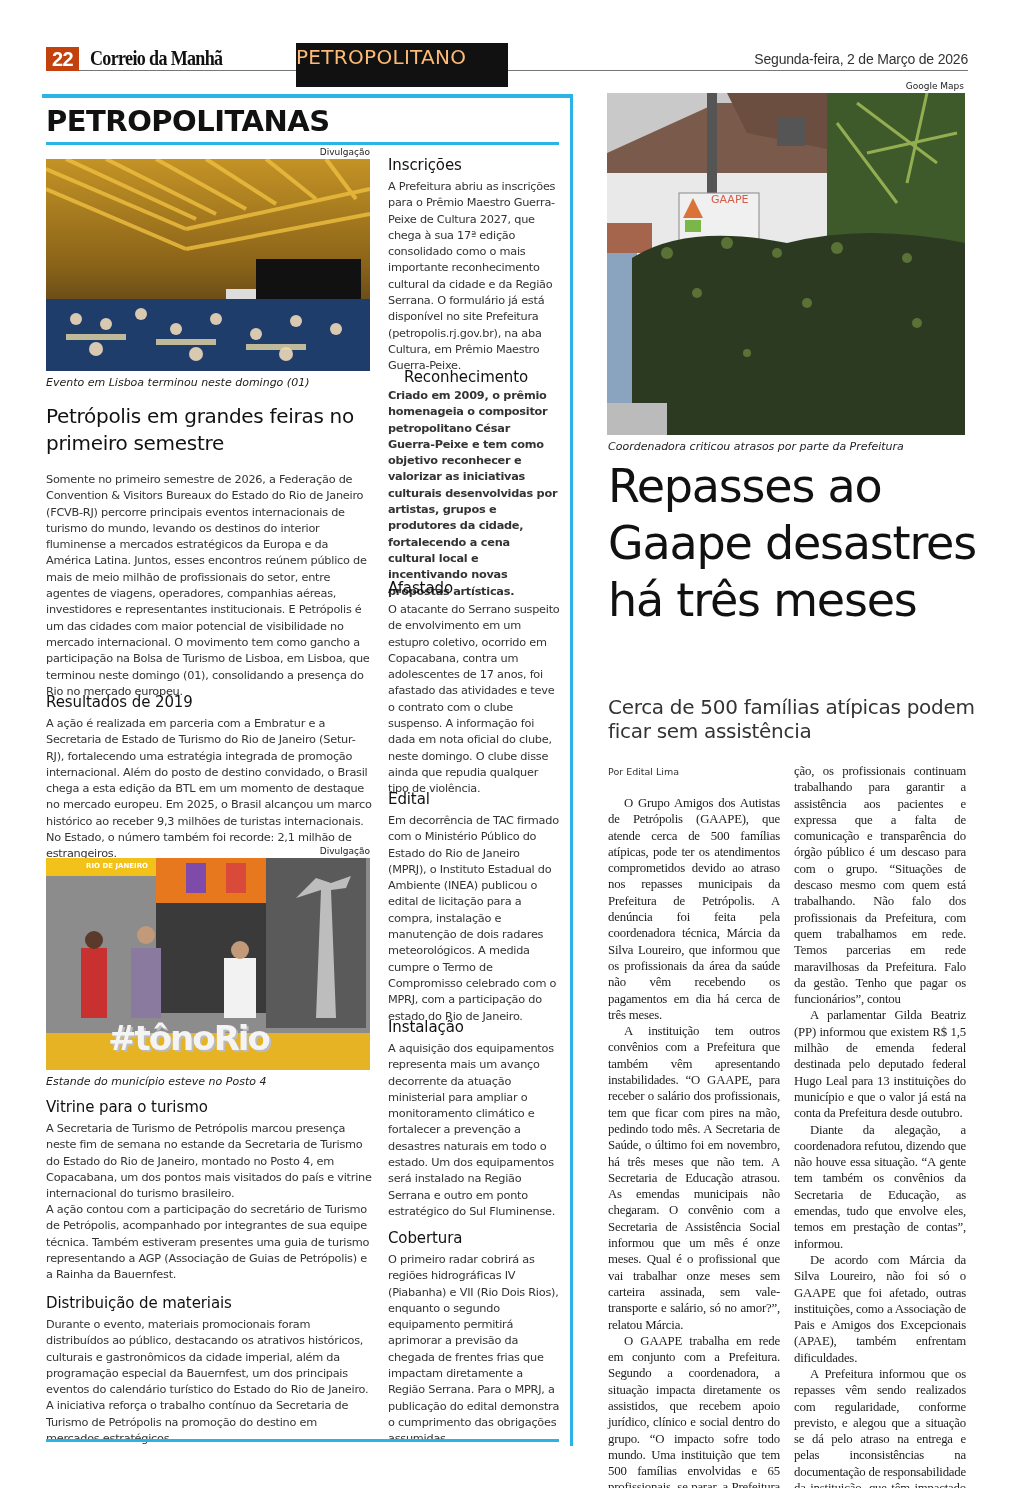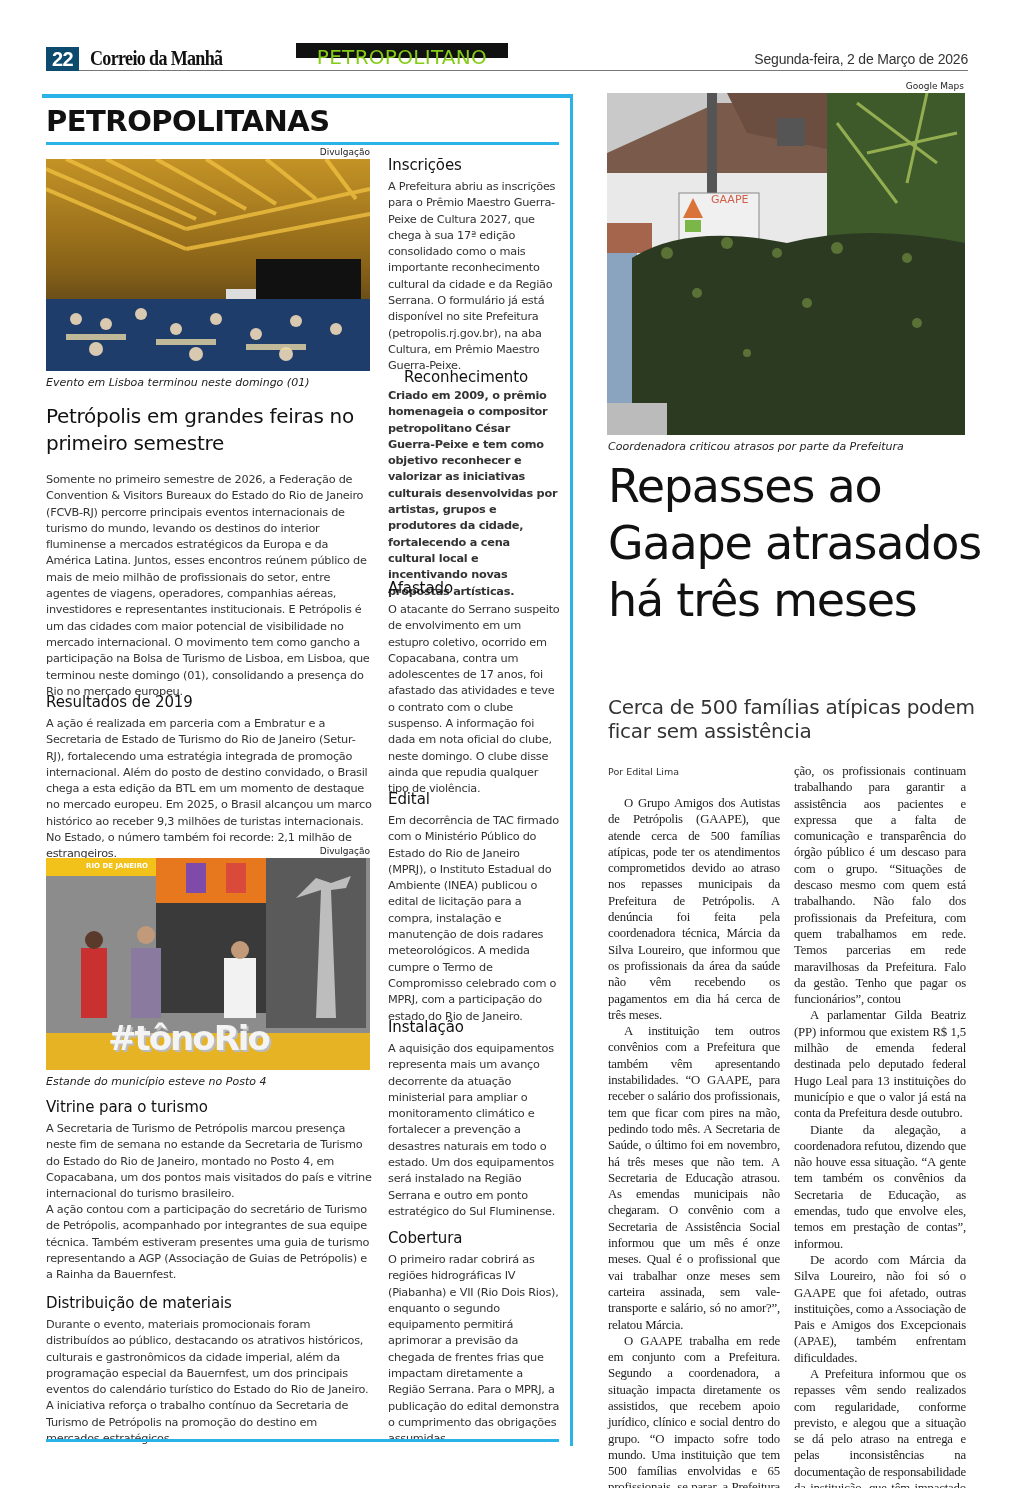--- a/index.html
+++ b/index.html
@@ -1,23 +1,23 @@
 <!DOCTYPE html>
 <html><head>
 <meta charset="utf-8">
 <style>
   * { margin: 0; padding: 0; box-sizing: border-box; }
   html, body { width: 1010px; height: 1488px; background: #fff; overflow: hidden; }
   body { position: relative; font-family: "Liberation Sans", sans-serif; color: #222; }
 
   
   .masthead { position: absolute; left: 46px; top: 43px; width: 922px; height: 28px; border-bottom: 1.5px solid #777; }
-  .page-num { position: absolute; left: 0; top: 4px; width: 33px; height: 24px; background: #0c4a6e; color: #fff; font: bold 20px "Liberation Sans", sans-serif; text-align: center; line-height: 24px; letter-spacing: -0.5px; }
+  .page-num { position: absolute; left: 0; top: 4px; width: 33px; height: 24px; background: #c2410c; color: #fff; font: bold 20px "Liberation Sans", sans-serif; text-align: center; line-height: 24px; letter-spacing: -0.5px; }
   .paper-name { position: absolute; left: 44px; top: 2px; font: bold 22px "Liberation Serif", serif; color: #111; letter-spacing: -0.8px; transform: scaleX(0.82); transform-origin: left; white-space: nowrap; }
-  .section-tag { position: absolute; left: 250px; top: 0; width: 212px; height: 15px; background: #111; color: #84cc16; font: 20px "DejaVu Sans", sans-serif; letter-spacing: 0.3px; text-align: center; line-height: 28px; }
+  .section-tag { position: absolute; left: 250px; top: 0; width: 212px; height: 44px; background: #111; color: #fdba74; font: 20px "DejaVu Sans", sans-serif; letter-spacing: 0.3px; line-height: 28px; }
   .issue-date { position: absolute; right: 0; top: 8px; font: 14px "Liberation Sans", sans-serif; color: #333; letter-spacing: -0.2px; }
 
   
   .petro-box { position: absolute; left: 42px; top: 94px; width: 531px; height: 1352px; border-top: 4px solid #2bb3e8; border-right: 3px solid #2bb3e8; }
   .petro-title { position: absolute; left: 46px; top: 104px; font: bold 29px "DejaVu Sans", sans-serif; color: #111; letter-spacing: -0.5px; }
   .petro-rule { position: absolute; left: 46px; top: 142px; width: 513px; height: 3px; background: #2bb3e8; }
   .petro-bottom-rule { position: absolute; left: 46px; top: 1439px; width: 513px; height: 3px; background: #2bb3e8; }
 
   .credit { position: absolute; font: 9px "DejaVu Sans", sans-serif; color: #222; text-align: right; }
   .caption { position: absolute; font: italic 11px "DejaVu Sans", sans-serif; color: #222; white-space: nowrap; }
@@ -189,21 +189,21 @@
       <circle cx="200" cy="210" r="5"></circle>
         <circle cx="310" cy="230" r="5"></circle>
         <circle cx="140" cy="260" r="4"></circle>
     </g>
     <rect x="0" y="310" width="60" height="32" fill="#bbb"></rect>
   </svg>
   <div style="position:absolute; left:104px; top:100px; font:11px 'DejaVu Sans', sans-serif; color:#d0604a;">GAAPE</div>
 </div>
 <div class="caption" style="left:608px; top:440px;">Coordenadora criticou atrasos por parte da Prefeitura</div>
 
-<div class="main-headline">Repasses ao Gaape atrasados há três meses</div>
+<div class="main-headline">Repasses ao Gaape desastres há três meses</div>
 <div class="main-sub">Cerca de 500 famílias atípicas podem ficar sem assistência</div>
 <div class="byline">Por Edital Lima</div>
 
 <div class="serif-col" style="left:608px; top:795px;">
   <p>O Grupo Amigos dos Autistas de Petrópolis (GAAPE), que atende cerca de 500 famílias atípicas, pode ter os atendimentos comprometidos devido ao atraso nos repasses municipais da Prefeitura de Petrópolis. A denúncia foi feita pela coordenadora técnica, Márcia da Silva Loureiro, que informou que os profissionais da área da saúde não vêm recebendo os pagamentos em dia há cerca de três meses.</p>
   <p>A instituição tem outros convênios com a Prefeitura que também vêm apresentando instabilidades. “O GAAPE, para receber o salário dos profissionais, tem que ficar com pires na mão, pedindo todo mês. A Secretaria de Saúde, o último foi em novembro, há três meses que não tem. A Secretaria de Educação atrasou. As emendas municipais não chegaram. O convênio com a Secretaria de Assistência Social informou que um mês é onze meses. Qual é o profissional que vai trabalhar onze meses sem carteira assinada, sem vale-transporte e salário, só no amor?”, relatou Márcia.</p>
   <p>O GAAPE trabalha em rede em conjunto com a Prefeitura. Segundo a coordenadora, a situação impacta diretamente os assistidos, que recebem apoio jurídico, clínico e social dentro do grupo. “O impacto sofre todo mundo. Uma instituição que tem 500 famílias envolvidas e 65 profissionais, se parar, a Prefeitura vai ter que dar conta de todos eles”, ressaltou. Márcia enfatiza que, apesar da situa-</p>
 </div>
 
 <div class="serif-col" style="left:794px; top:763px;">

